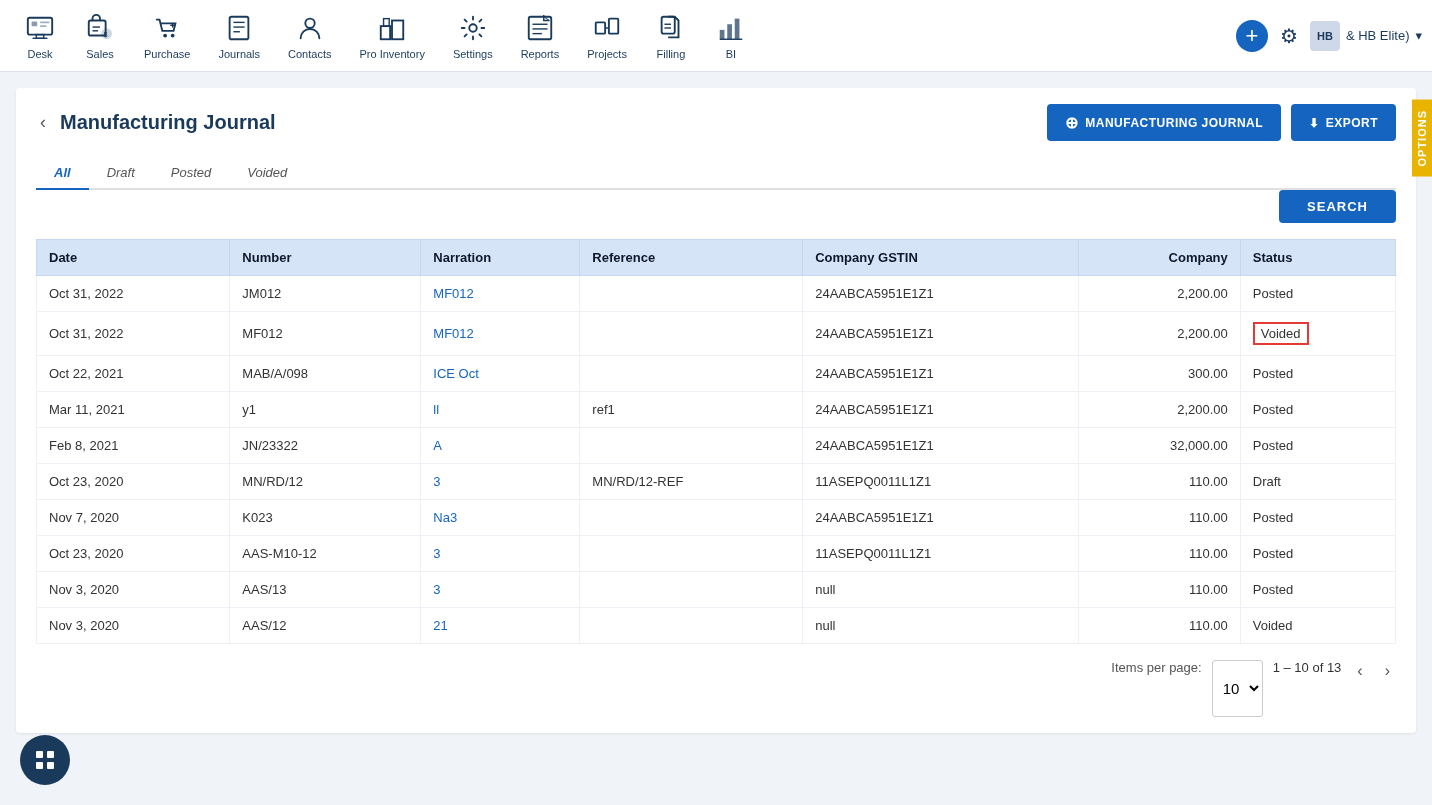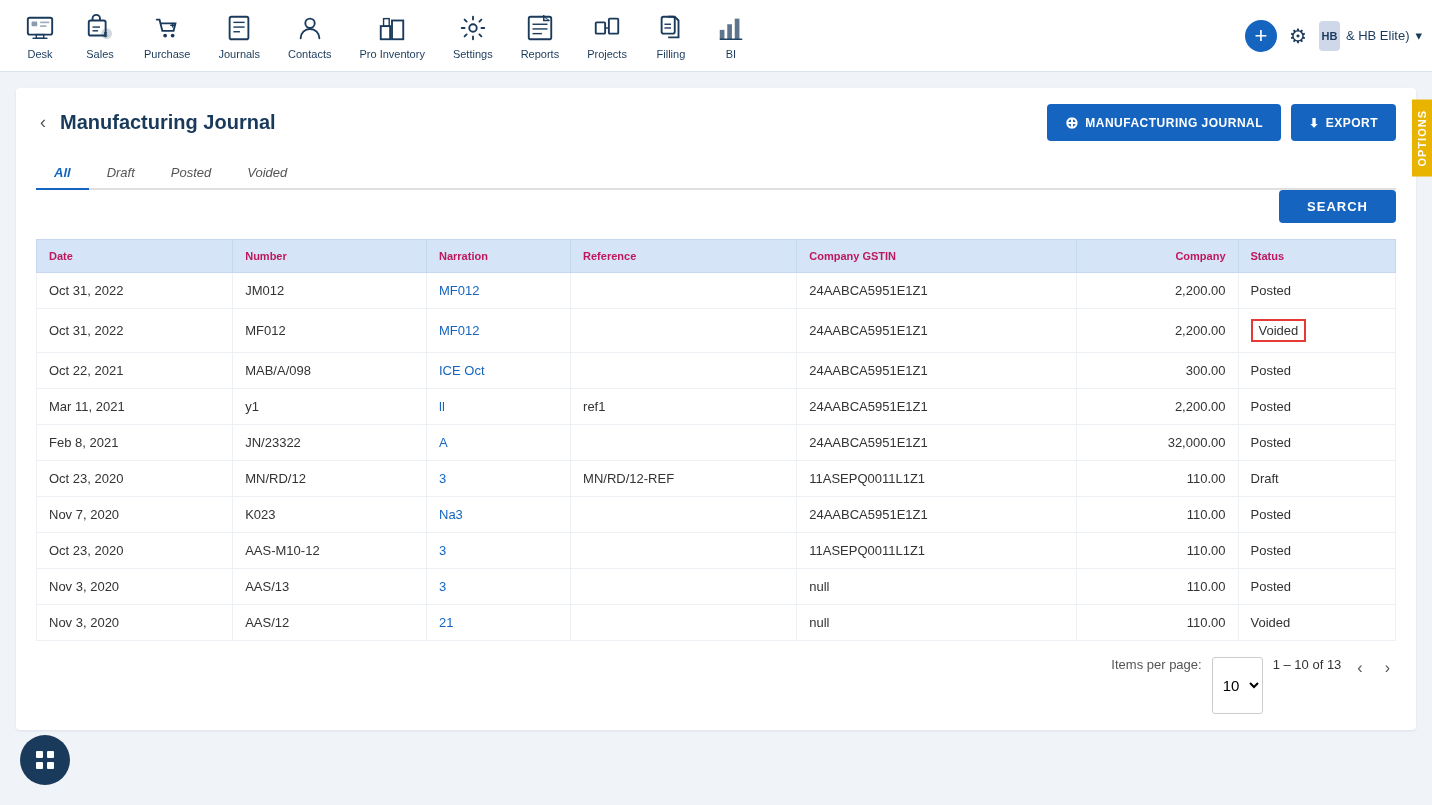--- a/index.html
+++ b/index.html
@@ -73,21 +73,21 @@
     }
     .nav-user {
       display: flex;
       align-items: center;
       gap: 6px;
       cursor: pointer;
       color: #1a3a5c;
       font-size: 13px;
     }
     .nav-user-avatar {
-      width: 21px;
+      width: 30px;
       height: 30px;
       background: #cfd8e8;
       border-radius: 4px;
       display: flex;
       align-items: center;
       justify-content: center;
       font-size: 11px;
       font-weight: bold;
       color: #1a3a5c;
     }
@@ -205,23 +205,23 @@
     .data-table {
       width: 100%;
       border-collapse: collapse;
     }
     .data-table thead tr {
       background: #d6e4f7;
     }
     .data-table thead th {
       padding: 10px 12px;
       text-align: left;
-      font-size: 11px;
+      font-size: 13px;
       font-weight: 600;
-      color: #be185d;
+      color: #0f172a;
       border: 1px solid #c5d8ef;
     }
     .data-table thead th.right { text-align: right; }
     .data-table tbody tr {
       background: #fff;
       border-bottom: 1px solid #edf0f5;
     }
     .data-table tbody td {
       padding: 10px 12px;
       color: #333;

